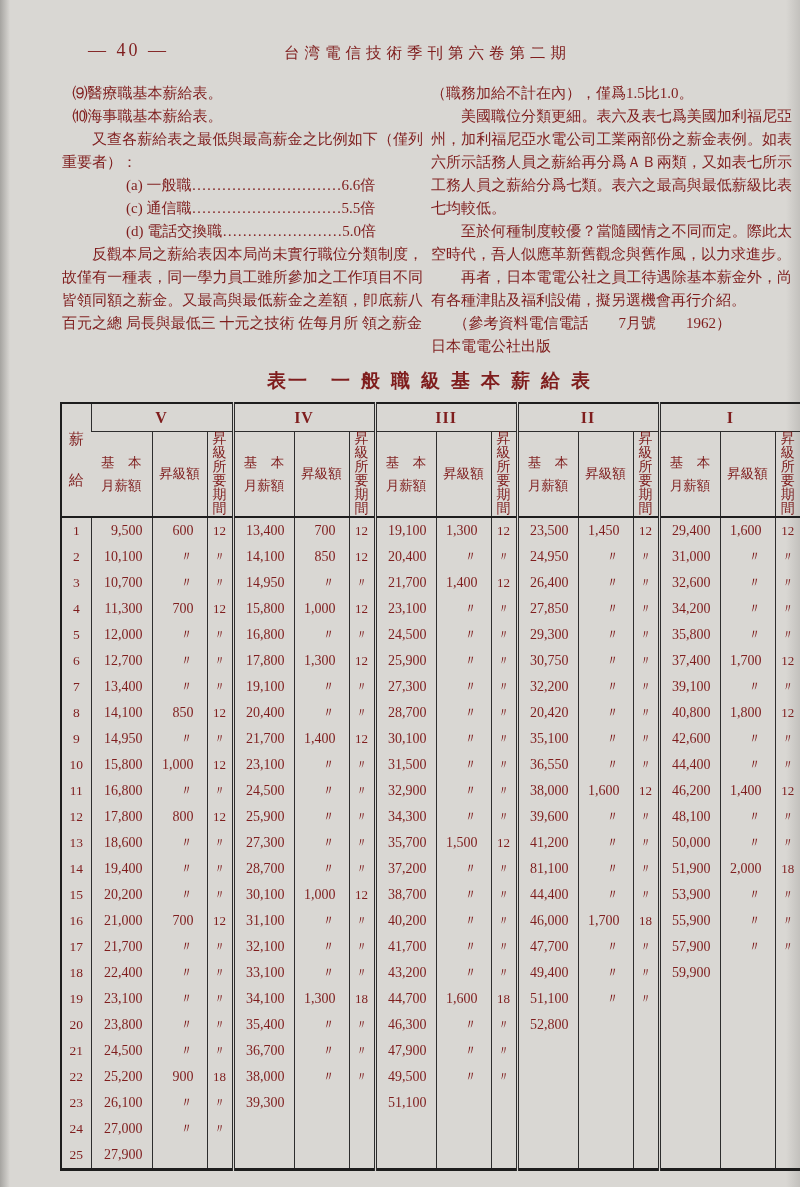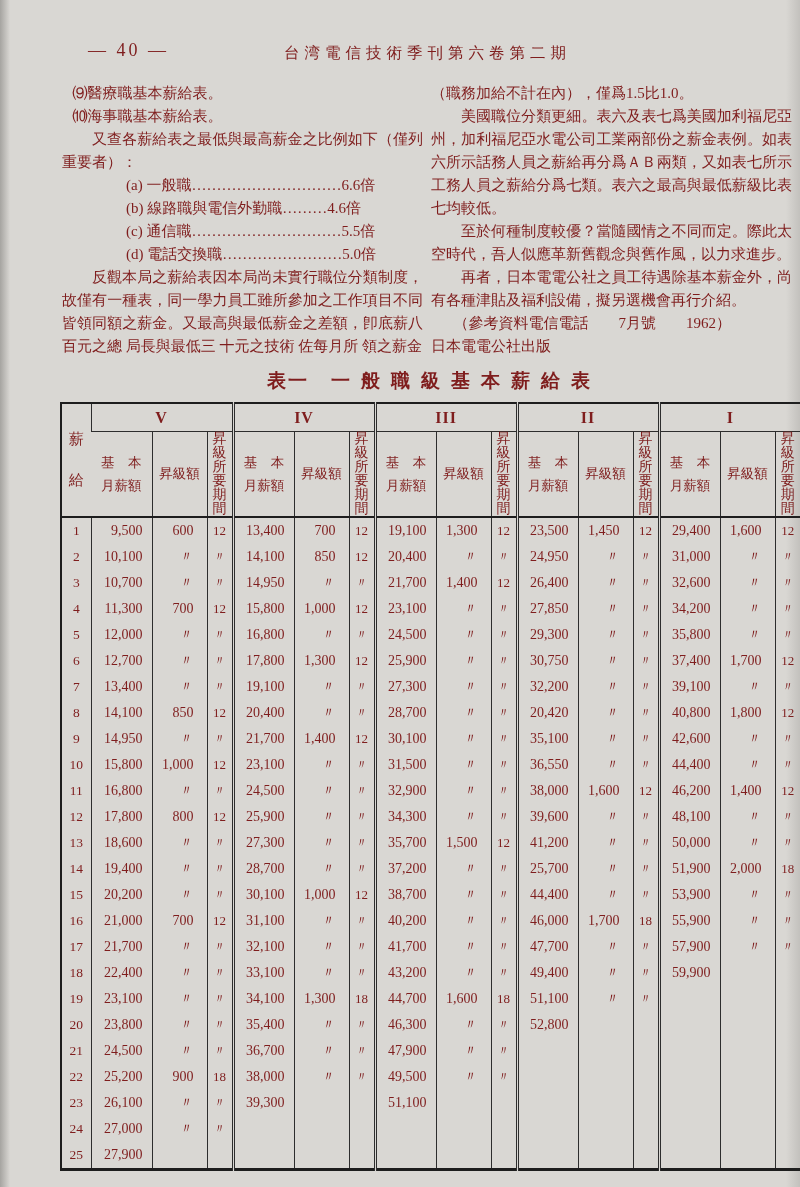--- a/index.html
+++ b/index.html
@@ -83,21 +83,20 @@
     <span class="page-num">— 40 —</span>
     <span class="journal">台湾電信技術季刊第六卷第二期</span>
   </div>
 
   <div class="columns">
     <div class="col">
       <p class="item">⑼醫療職基本薪給表。</p>
       <p class="item">⑽海事職基本薪給表。</p>
       <p class="intro">又查各薪給表之最低與最高薪金之比例如下（僅列重要者）：</p>
       <p class="ratio">(a) 一般職…………………………6.6倍</p>
-      <p class="ratio">(b) 線路職與電信外勤職………4.6倍</p>
       <p class="ratio">(c) 通信職…………………………5.5倍</p>
       <p class="ratio">(d) 電話交換職……………………5.0倍</p>
       <p class="indent">反觀本局之薪給表因本局尚未實行職位分類制度，故僅有一種表，同一學力員工雖所參加之工作項目不同皆領同額之薪金。又最高與最低薪金之差額，卽底薪八百元之總 局長與最低三 十元之技術 佐每月所 領之薪金</p>
     </div>
     <div class="col">
       <p>（職務加給不計在內），僅爲1.5比1.0。</p>
       <p class="indent">美國職位分類更細。表六及表七爲美國加利福尼亞州，加利福尼亞水電公司工業兩部份之薪金表例。如表六所示話務人員之薪給再分爲ＡＢ兩類，又如表七所示工務人員之薪給分爲七類。表六之最高與最低薪級比表七均較低。</p>
       <p class="indent">至於何種制度較優？當隨國情之不同而定。際此太空時代，吾人似應革新舊觀念與舊作風，以力求進步。</p>
       <p class="indent">再者，日本電電公社之員工待遇除基本薪金外，尚有各種津貼及福利設備，擬另選機會再行介紹。</p>
       <p class="ref">（參考資料電信電話　　7月號　　1962）</p>
@@ -410,21 +409,21 @@
           <td class="c-grade">14</td>
           <td class="c-basic">19,400</td>
           <td class="c-raise">〃</td>
           <td class="c-period">〃</td>
           <td class="c-basic grp">28,700</td>
           <td class="c-raise">〃</td>
           <td class="c-period">〃</td>
           <td class="c-basic grp">37,200</td>
           <td class="c-raise">〃</td>
           <td class="c-period">〃</td>
-          <td class="c-basic grp">25,700</td>
+          <td class="c-basic grp">81,100</td>
           <td class="c-raise">〃</td>
           <td class="c-period">〃</td>
           <td class="c-basic grp">51,900</td>
           <td class="c-raise">2,000</td>
           <td class="c-period">18</td>
         </tr>
         <tr>
           <td class="c-grade">15</td>
           <td class="c-basic">20,200</td>
           <td class="c-raise">〃</td>

